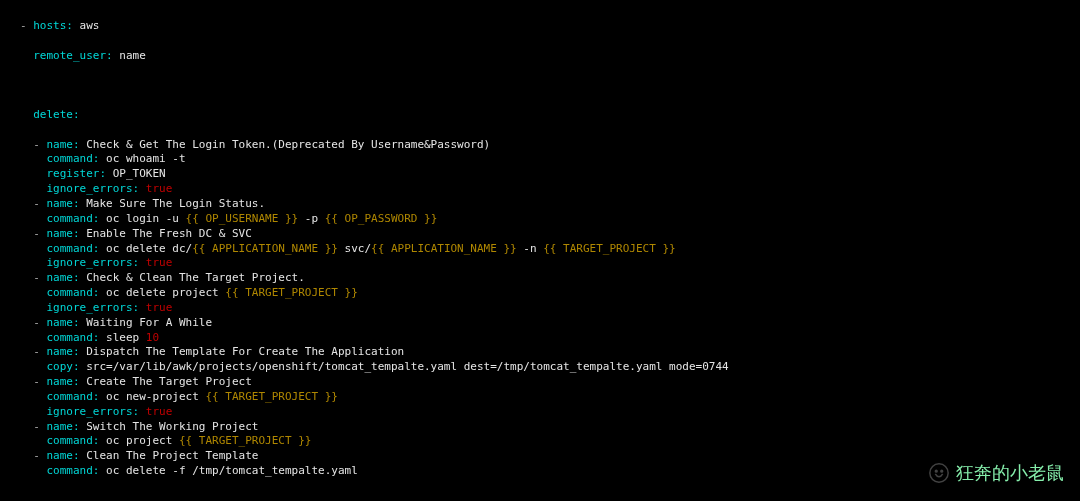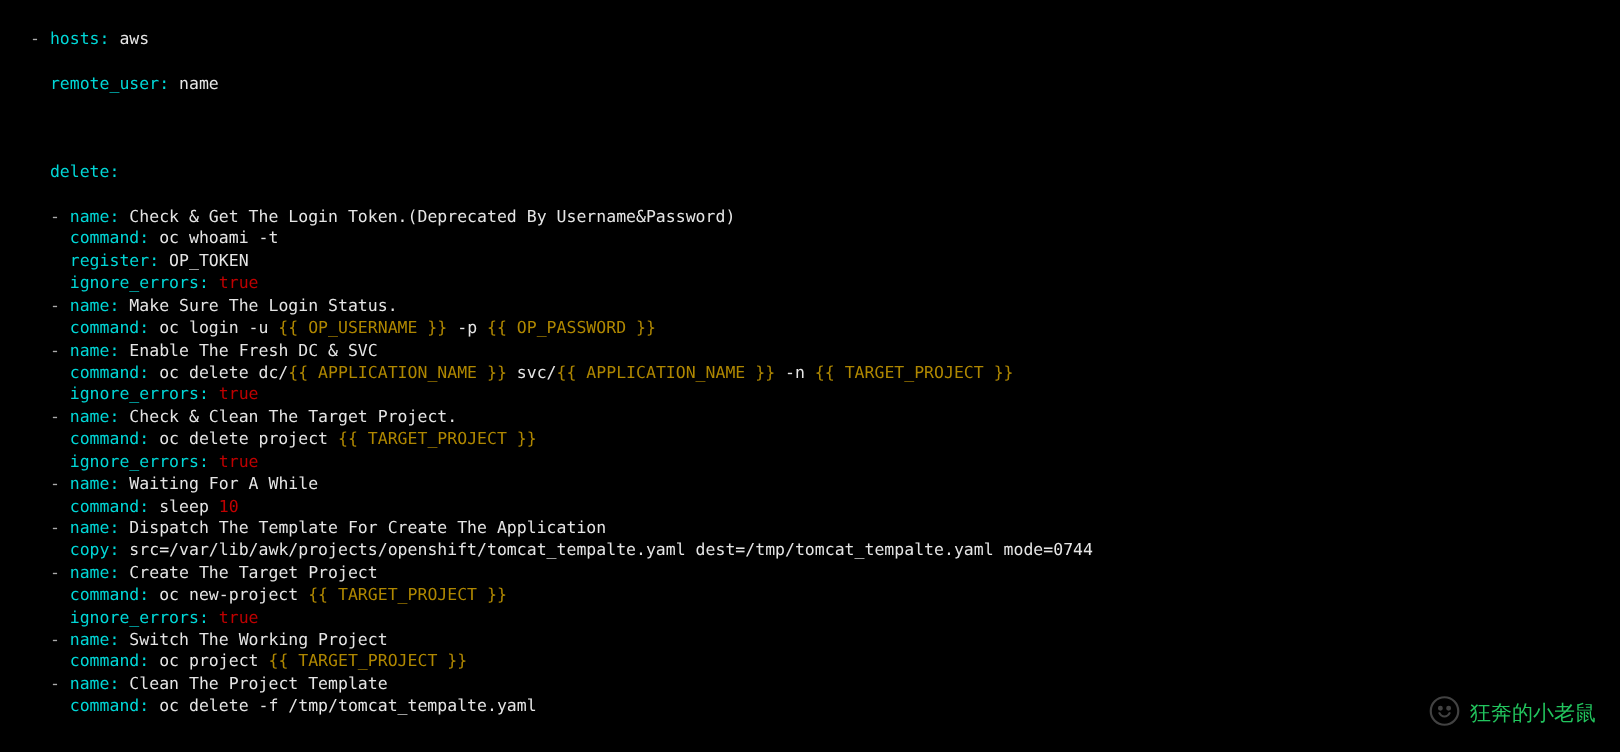--- a/index.html
+++ b/index.html
@@ -3,21 +3,21 @@
 <meta charset="utf-8">
 <style>
   html,body{margin:0;padding:0;background:#000;color:#ccc;font-family:Consolas,Menlo,monospace;font-size:11px;line-height:1.35;width:1080px;height:501px;overflow:hidden;position:relative}
   .code{padding:4px 0 0 0;white-space:pre}
   .ln{display:block;padding-left:20px}
   .k-teal{color:#00d7d7}      
   .v-w{color:#e5e5e5}         
   .v-r{color:#c00000}         
   .v-y{color:#af8700}         
   .dash{color:#aaa}
-  .watermark{position:absolute;right:16px;bottom:16px;color:#22c55e;font-family:"Microsoft YaHei",sans-serif;font-size:14px;display:flex;align-items:flex-end;gap:6px;pointer-events:none}
+  .watermark{position:absolute;right:16px;bottom:16px;color:#86efac;font-family:"Microsoft YaHei",sans-serif;font-size:18px;display:flex;align-items:center;gap:6px;pointer-events:none}
   .watermark svg{width:22px;height:22px;opacity:.6}
 </style>
 </head>
 <body>
 
 <div class="code">
 <span class="ln"><span class="dash">- </span><span class="k-teal">hosts:</span><span class="v-w"> aws</span></span>
 <span class="ln">  <span class="k-teal">remote_user:</span><span class="v-w"> name</span></span>
 <span class="ln">&nbsp;</span>
 <span class="ln">  <span class="k-teal">delete:</span></span>

